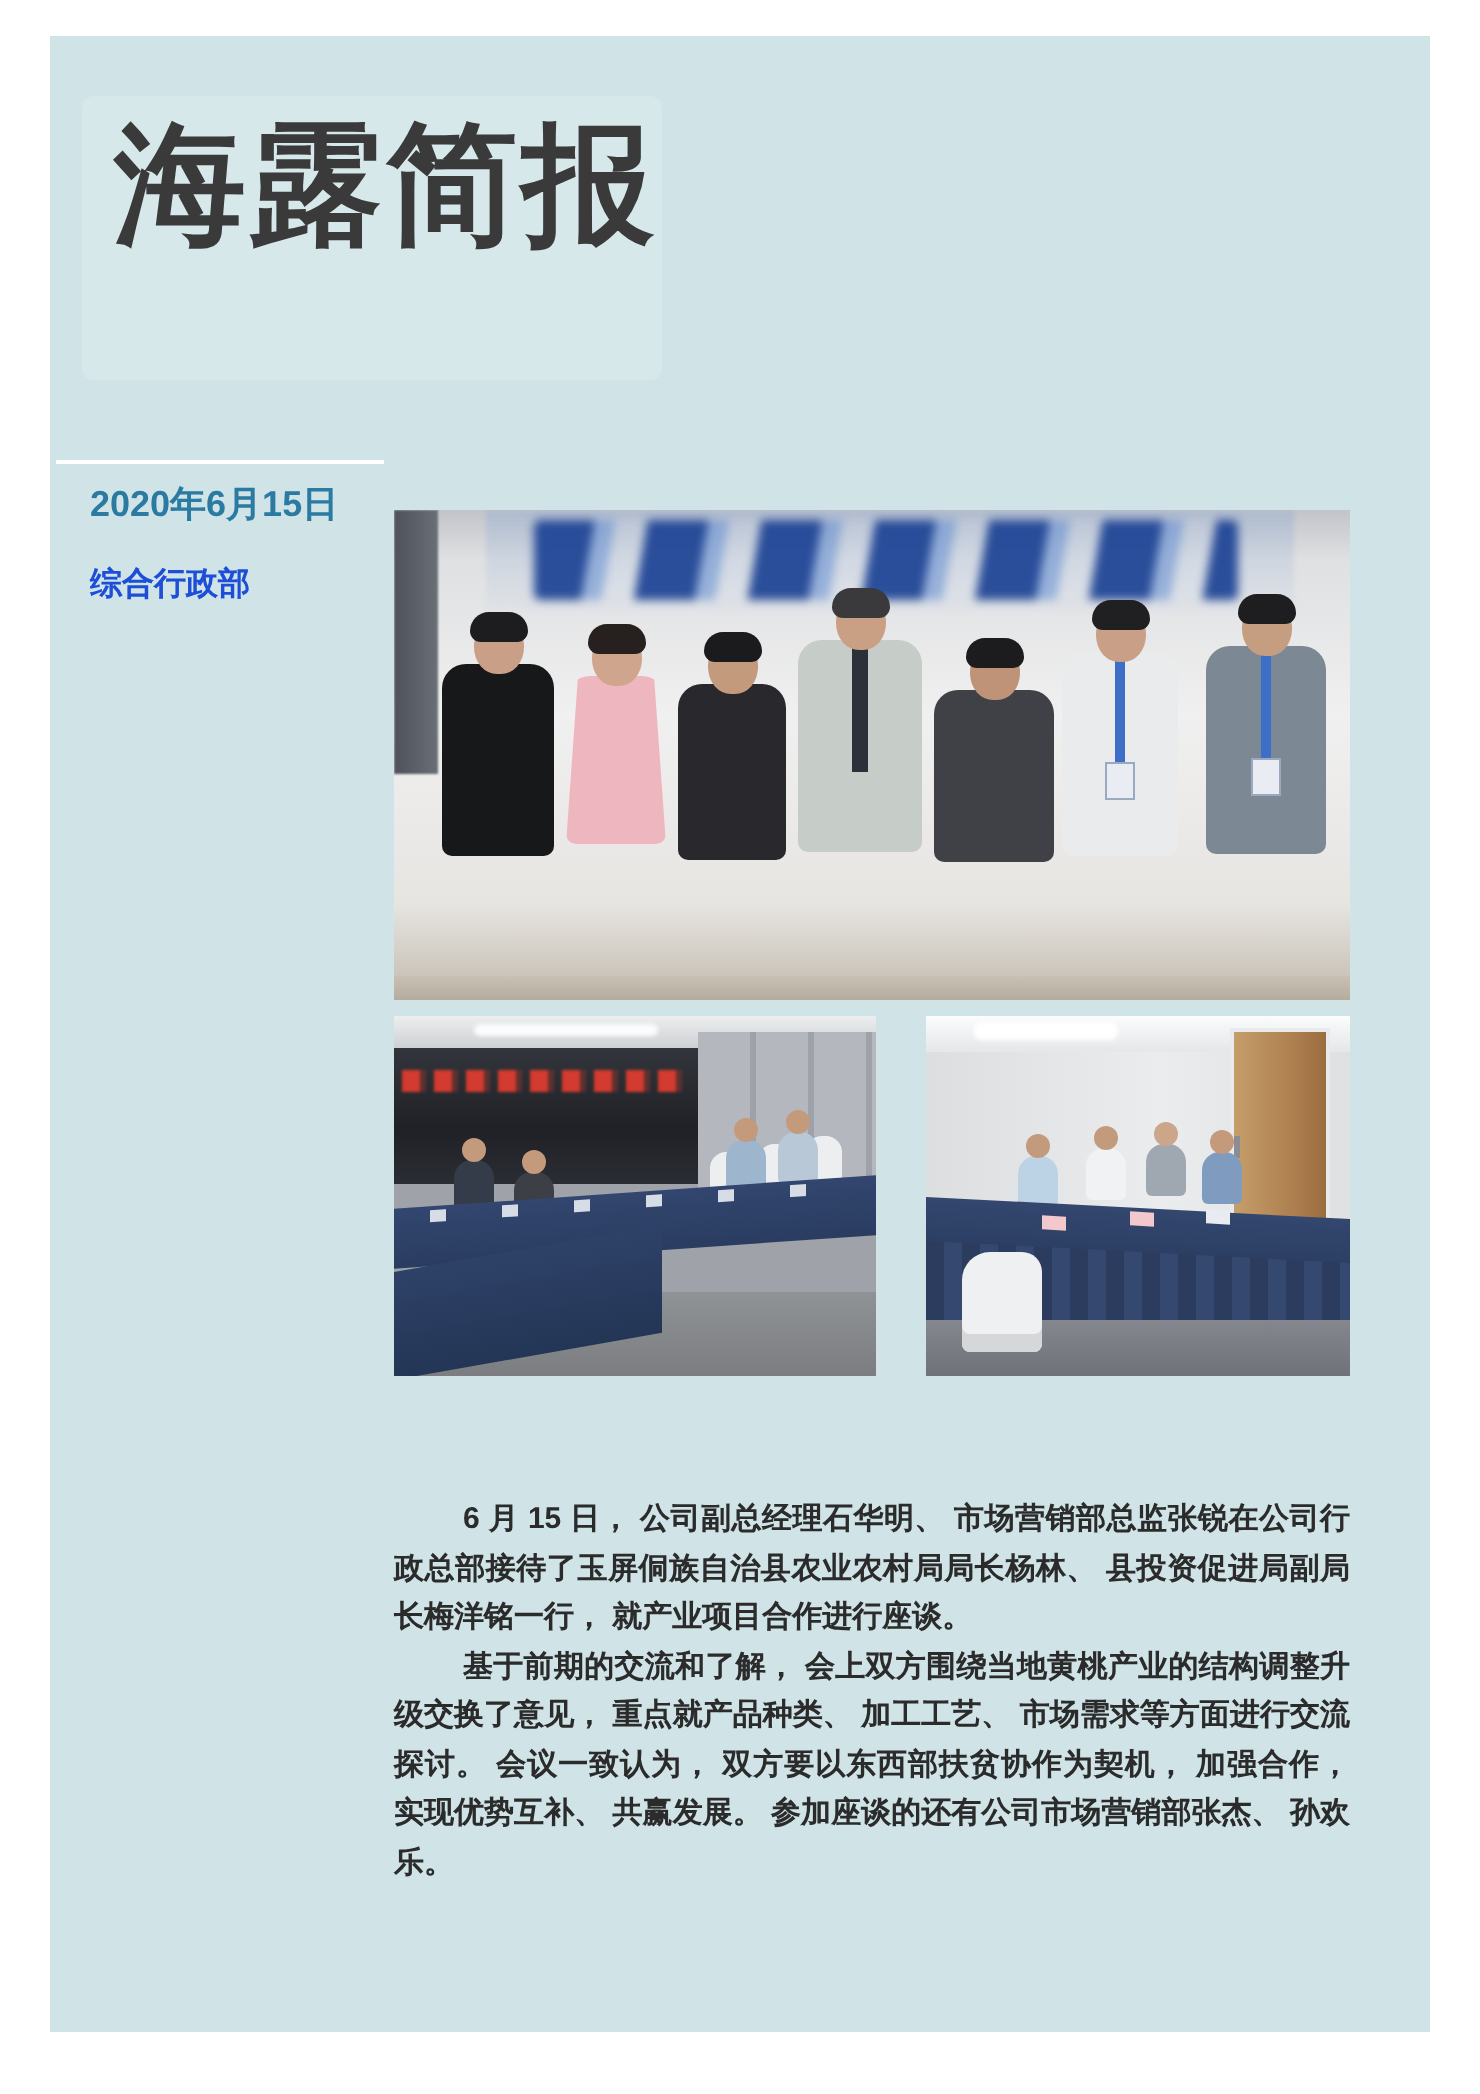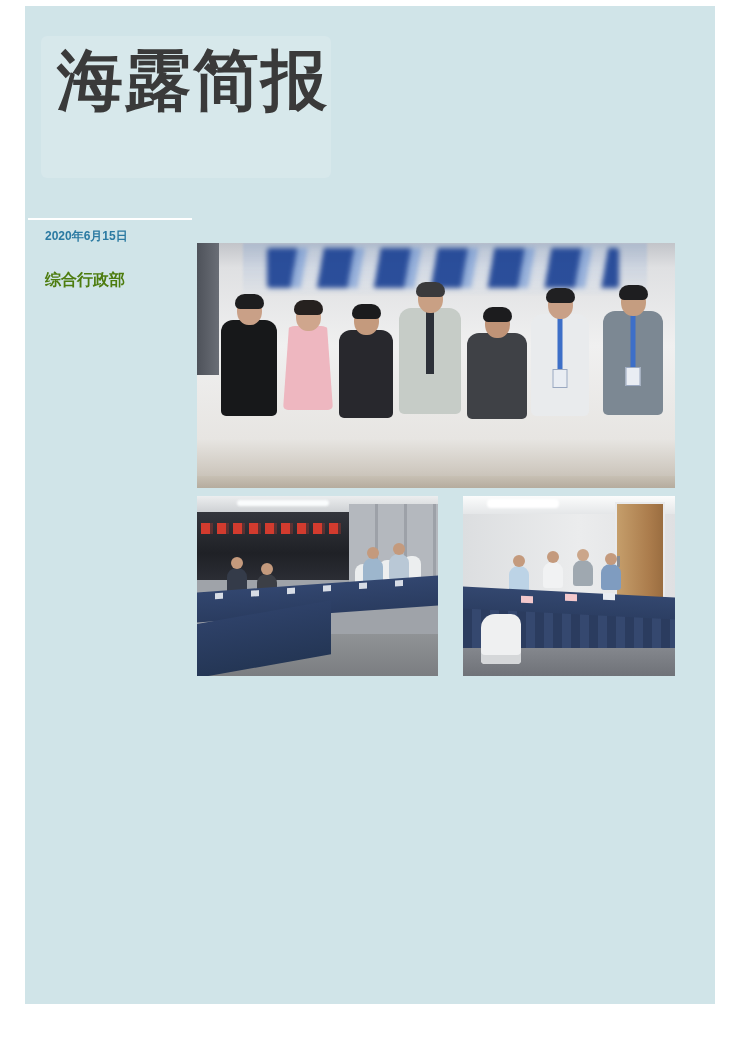--- a/index.html
+++ b/index.html
@@ -1,30 +1,30 @@
 <!DOCTYPE html>
 <html><head>
 <meta charset="utf-8">
 <style>
   html,body{margin:0;padding:0;background:#ffffff;}
   .page{position:relative;width:740px;height:1047px;background:#ffffff;overflow:hidden;
         font-family:"Liberation Sans",sans-serif;}
-  .panel{position:absolute;left:25px;top:6px;width:690px;height:998px;background:#d0e4e8;}
+  .panel{position:absolute;left:25px;top:18px;width:690px;height:998px;background:#d0e4e8;}
 
   
   .masthead-backdrop{position:absolute;left:16px;top:30px;width:290px;height:142px;
         background:rgba(255,255,255,0.15);border-radius:6px;}
   .masthead{position:absolute;left:32px;top:40px;display:flex;align-items:baseline;white-space:nowrap;}
   .nl-title{margin:0;font-size:66px;font-weight:700;color:#3a3a3a;letter-spacing:2px;line-height:1.05;}
   .nl-issue{font-size:26px;font-weight:700;color:#3a3a3a;margin-left:14px;letter-spacing:1px;}
 
   
   .side-divider{position:absolute;left:3px;top:212px;width:164px;height:2px;background:#ffffff;}
-  .side-date{position:absolute;left:20px;top:222px;font-size:12px;font-weight:700;color:#2b7aa2;}
-  .side-dept{position:absolute;left:20px;top:264px;font-size:16px;font-weight:700;color:#4d7c0f;}
+  .side-date{position:absolute;left:20px;top:222px;font-size:18px;font-weight:700;color:#2b7aa2;}
+  .side-dept{position:absolute;left:20px;top:264px;font-size:16px;font-weight:700;color:#1d4ed8;}
 
   
   .photo{position:absolute;overflow:hidden;background:#cfd1d4;}
   .gp{left:172px;top:237px;width:478px;height:245px;}
   .ml{left:172px;top:490px;width:241px;height:180px;}
   .mr{left:438px;top:490px;width:212px;height:180px;}
   .photo *{position:absolute;}
 
   
   .gp-wall{left:0;top:0;width:478px;height:245px;
@@ -189,15 +189,19 @@
       <div class="mr-table"></div>
       <div class="mr-drape"></div>
       <div class="card" style="left:58px;top:100px;"></div>
       <div class="card" style="left:102px;top:98px;"></div>
       <div class="card" style="left:140px;top:97px;background:#e8ecf2;"></div>
       <div class="mr-floor"></div>
       <div class="mr-chair"></div>
     </figure>
 
 
+    <div class="article-body">
+      <p>6 月 15 日， 公司副总经理石华明、 市场营销部总监张锐在公司行政总部接待了玉屏侗族自治县农业农村局局长杨林、 县投资促进局副局长梅洋铭一行， 就产业项目合作进行座谈。</p>
+      <p>基于前期的交流和了解， 会上双方围绕当地黄桃产业的结构调整升级交换了意见， 重点就产品种类、 加工工艺、 市场需求等方面进行交流探讨。 会议一致认为， 双方要以东西部扶贫协作为契机， 加强合作， 实现优势互补、 共赢发展。 参加座谈的还有公司市场营销部张杰、 孙欢乐。</p>
+    </div>
 
   </div>
 </div>
 
 </body></html>

